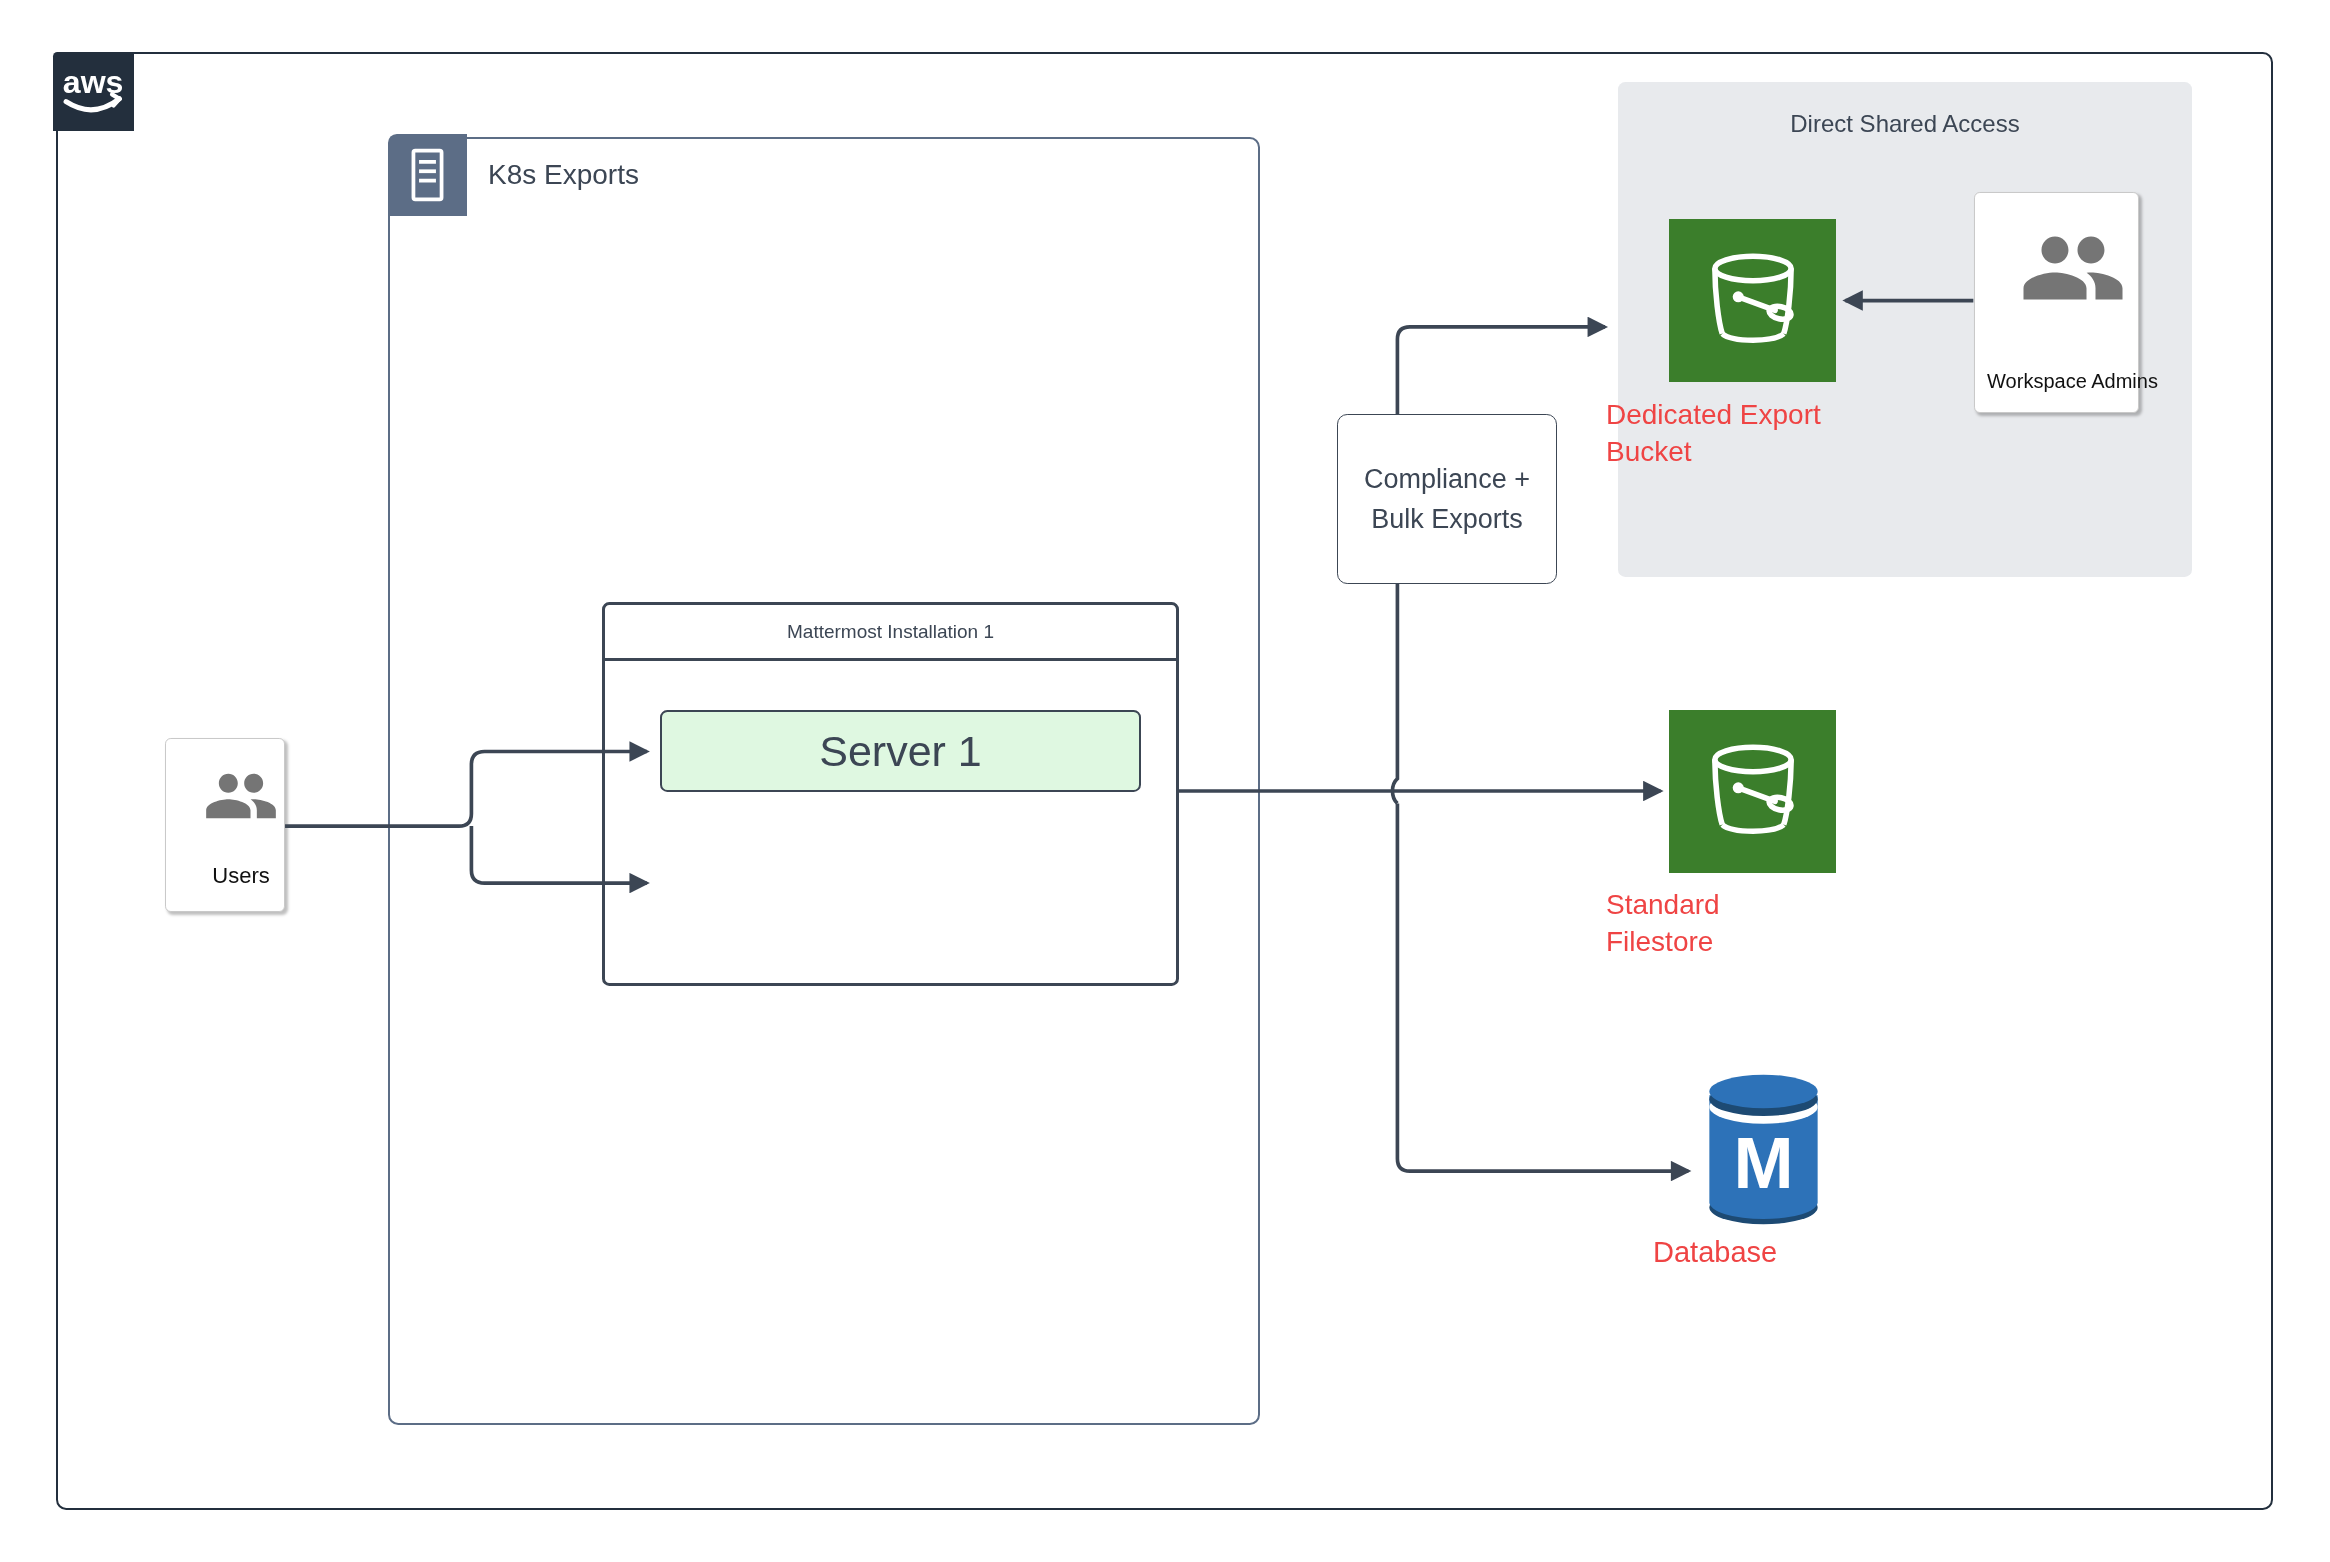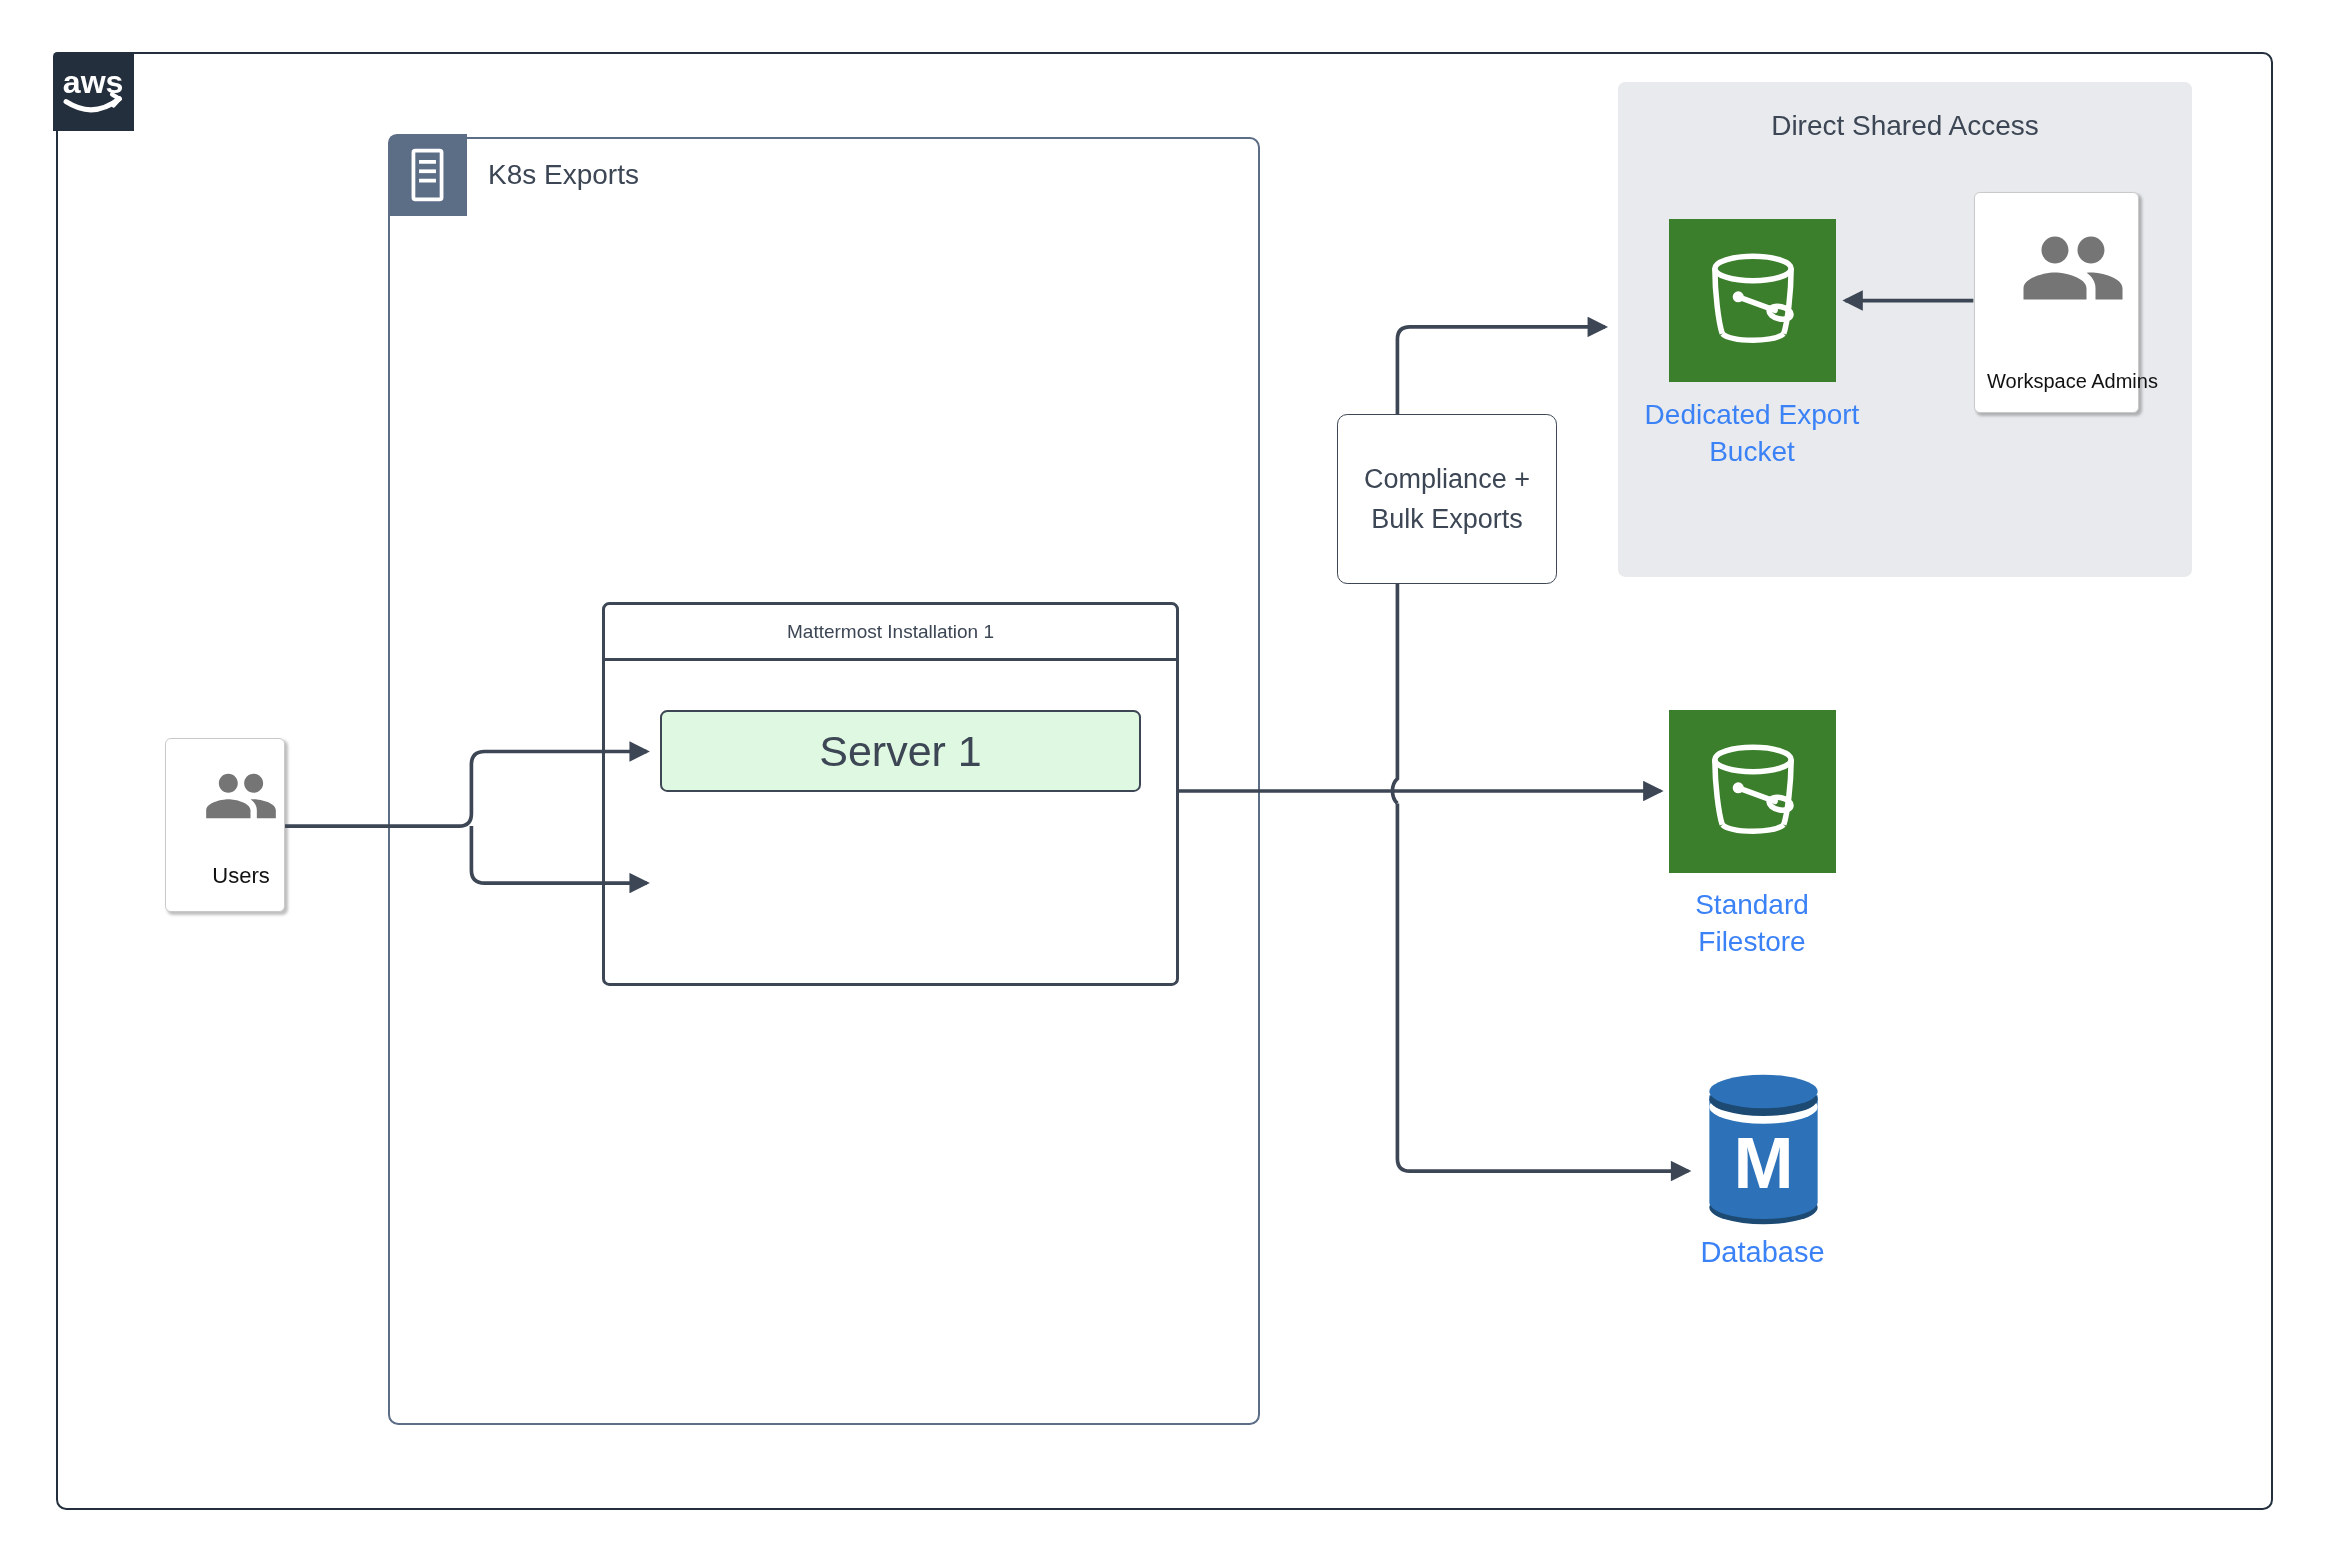--- a/index.html
+++ b/index.html
@@ -42,29 +42,29 @@
   
   .compliance-box { position:absolute; left:1337px; top:414px; width:220px; height:170px;
     background:#ffffff; border:1.5px solid #3c4654; border-radius:10.2px; z-index:6;
     display:flex; flex-direction:column; align-items:center; justify-content:center;
     font-size:27px; line-height:40px; color:#3c4654; }
 
   
   .shared-area { position:absolute; left:1618px; top:82px; width:574px; height:495px;
     background:#e8eaed; border-radius:7.3px; z-index:1; }
   .shared-title { position:absolute; left:0; top:28px; width:100%; text-align:center;
-    font-size:28px; color:#3c4654; }
+    font-size:24px; color:#3c4654; }
 
   
   .bucket-square { position:absolute; width:167px; height:163px; background:#3b7e2b; z-index:2;
     display:flex; align-items:center; justify-content:center; }
   .export-bucket { left:1669px; top:219px; }
   .filestore-bucket { left:1669px; top:710px; }
-  .shape-label { position:absolute; text-align:center; font-size:28px; line-height:37px;
-    color:#3b82f6; z-index:2; }
+  .shape-label { position:absolute; text-align:left; font-size:28px; line-height:37px;
+    color:#ef4444; z-index:2; }
   .export-bucket-label { left:1606px; top:396px; width:292px; }
   .filestore-label { left:1606px; top:886px; width:292px; }
 
   
   .db-icon-wrap { position:absolute; left:1699px; top:1067px; width:129px; height:165px; z-index:2; }
   .db-label { left:1653px; top:1234px; width:219px; font-size:29px; }
 
   
   .connectors { position:absolute; left:0; top:0; z-index:5; pointer-events:none; }
 

